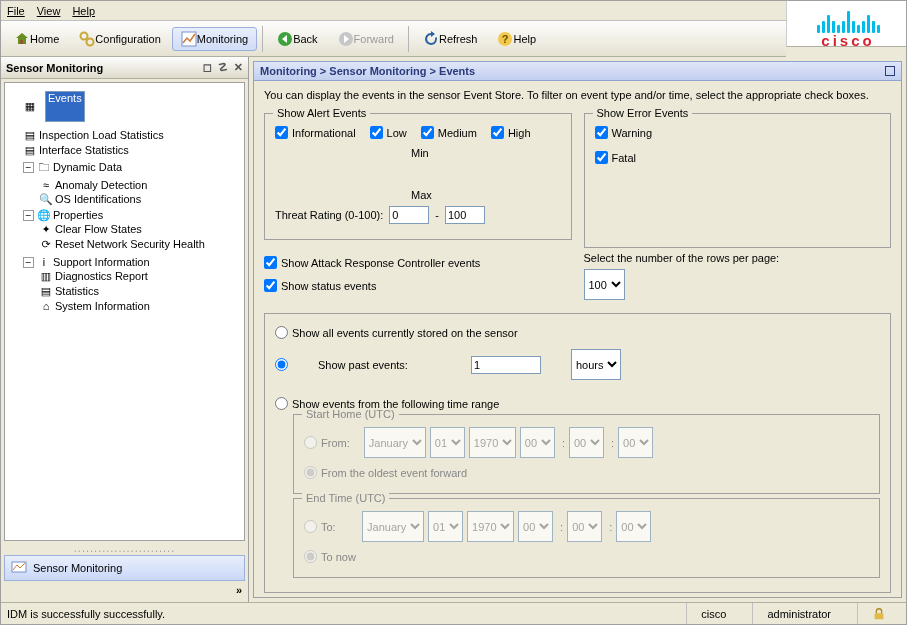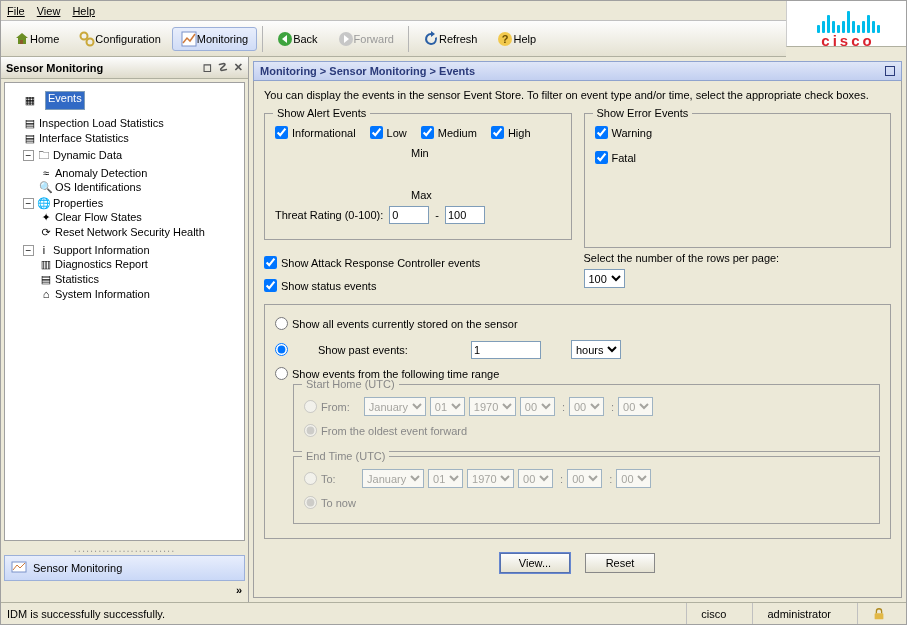--- a/index.html
+++ b/index.html
@@ -44,21 +44,21 @@
   .groupbox { border:1px solid #a0a0a0; padding:8px 10px 10px; position:relative; margin:4px 0;}
   .groupbox.disabled-gb { color:#888; }
   .groupbox .legend { position:absolute; top:-7px; left:8px; background:#ece9d8; padding:0 4px;}
   .cols { display:flex; gap:12px; }
   .col { flex:1; }
   .chk-row { display:flex; align-items:center; gap:4px; margin:4px 0;}
   input[type=checkbox], input[type=radio] { margin:0;}
   input[type=checkbox] { width:13px; height:13px;}
   input[type=radio] { width:13px; height:13px;}
   .num-input { width:40px; border:1px solid #7f9db9; padding:1px 2px; height:18px;}
-  .sel { border:1px solid #7f9db9; height:19px; background:#fff;}
+  .sel { border:1px solid #7f9db9; height:31px; background:#fff;}
   .sel.disabled {background:#ffffff; color:#888;}
   .row { display:flex; align-items:center; gap:6px; margin:5px 0;}
   .indent1 {padding-left:18px;}
   .btn-row { text-align:center; padding:10px 0;}
   .btn { display:inline-block; min-width:70px; padding:3px 14px; background:linear-gradient(#fdfdfd,#e5e2d2); border:1px solid #888; margin:0 6px; cursor:default;}
   .btn.primary { border:1px solid #5571b0; outline:1px solid #6787d0;}
   .statusbar { height:22px; display:flex; align-items:center; background:#ece9d8; border-top:1px solid #b0b0a0; padding:0 6px; gap:12px;}
   .statusbar .fill {flex:1;}
   .stat-cell { border-left:1px solid #c0c0c0; padding:0 14px; height:100%; display:flex; align-items:center;}
   .lock-icon {width:14px; height:14px;}
@@ -297,21 +297,21 @@
 
         <div class="groupbox" style="margin-top:8px;">
           <label class="chk-row">
               <input type="radio" name="tm" style="">
               <span>Show all events currently stored on the sensor</span>
             </label>
           <label class="chk-row" style="margin-top:10px;gap:30px;"><input type="radio" name="tm" checked="" style=""><span>Show past events:</span>
             &nbsp;<input class="num-input" style="width: 70px;" value="1">
             <select class="sel"><option>hours</option></select>
           </label>
-          <label class="chk-row" style="margin-top:8px;">
+          <label class="chk-row" style="margin-top:17px;">
               <input type="radio" name="tm" style="">
               <span>Show events from the following time range</span>
             </label>
 
           <div class="indent1">
             <div class="groupbox disabled-gb">
               <span class="legend">Start Home (UTC)</span>
               <label class="chk-row"><input type="radio" disabled="" style=""><span>From:</span>
                 &nbsp;&nbsp;
                 <select class="sel disabled" disabled=""><option>January</option></select>

